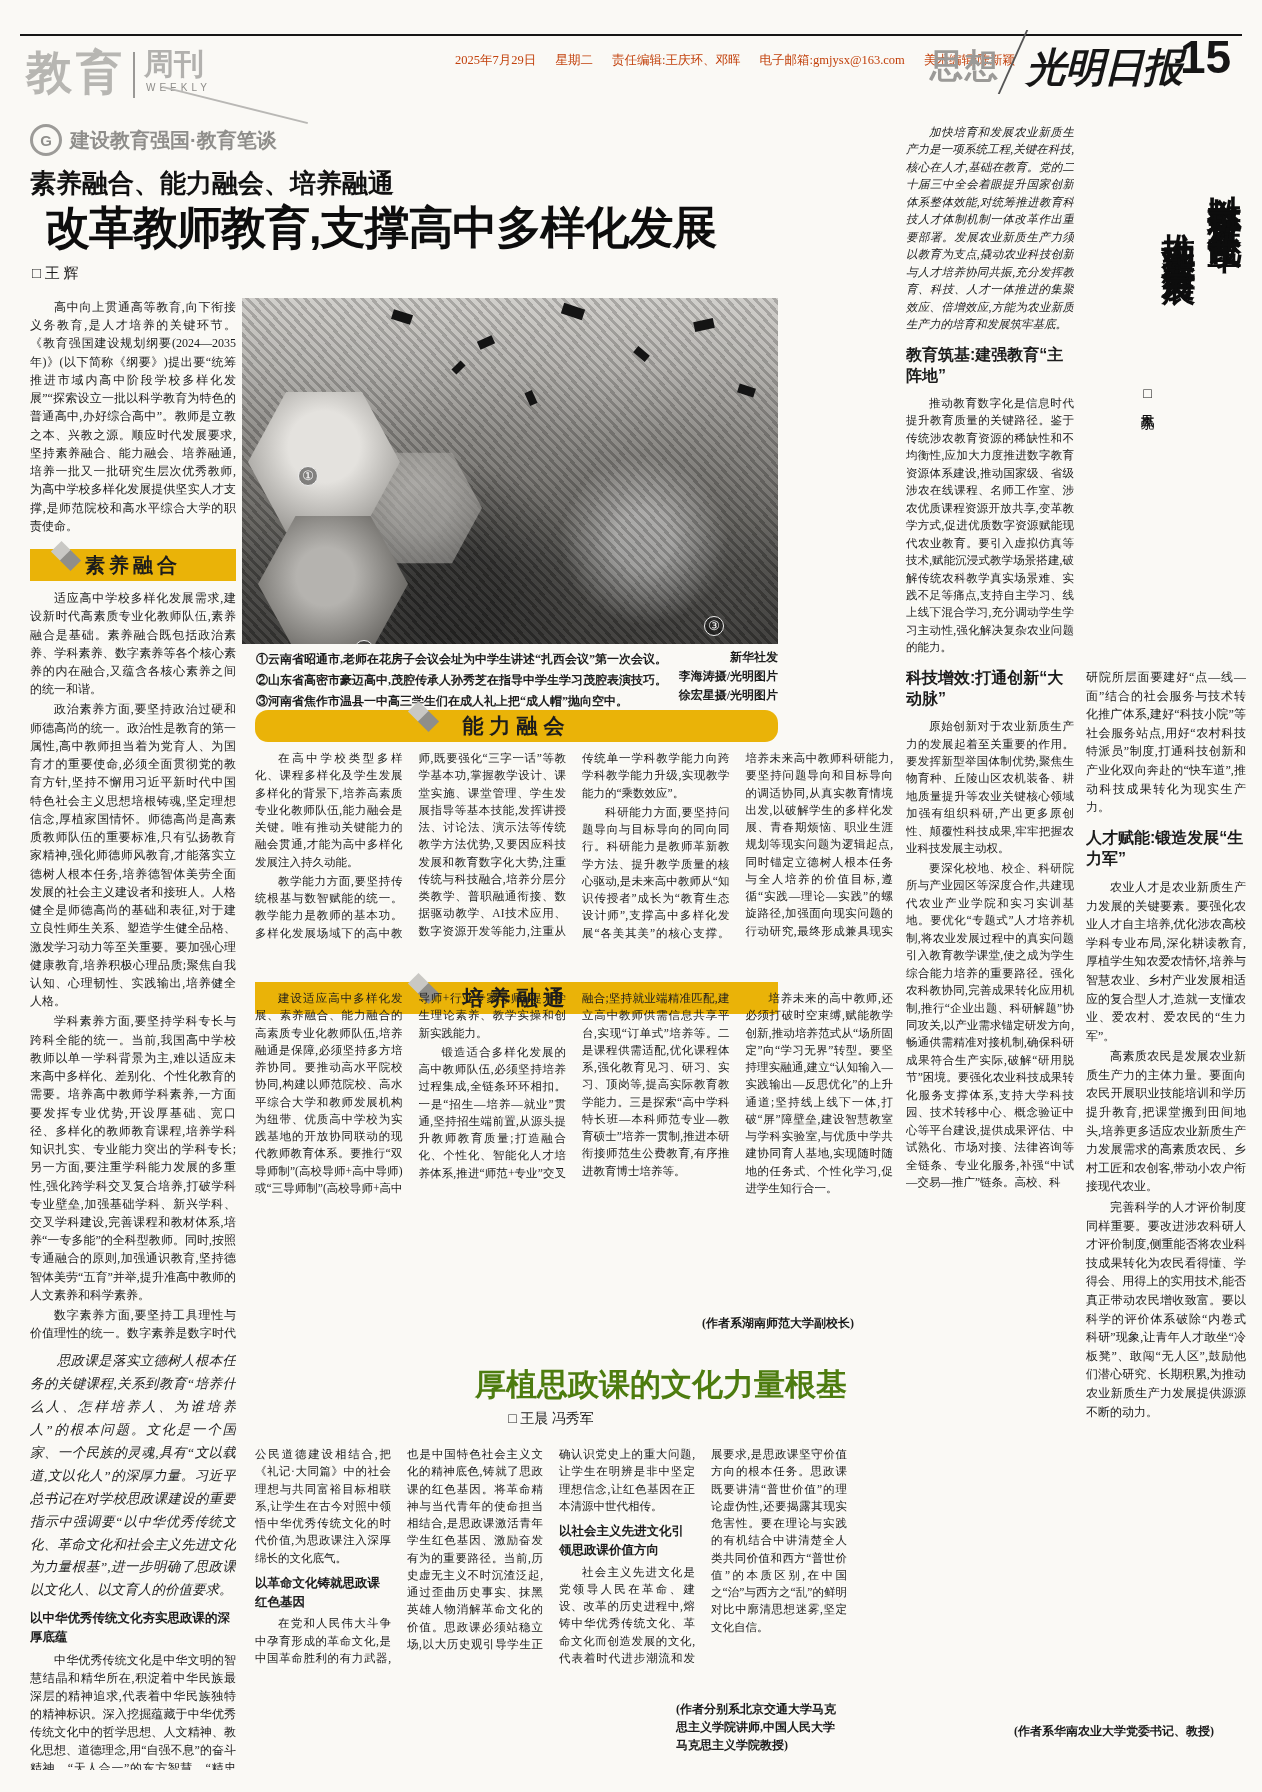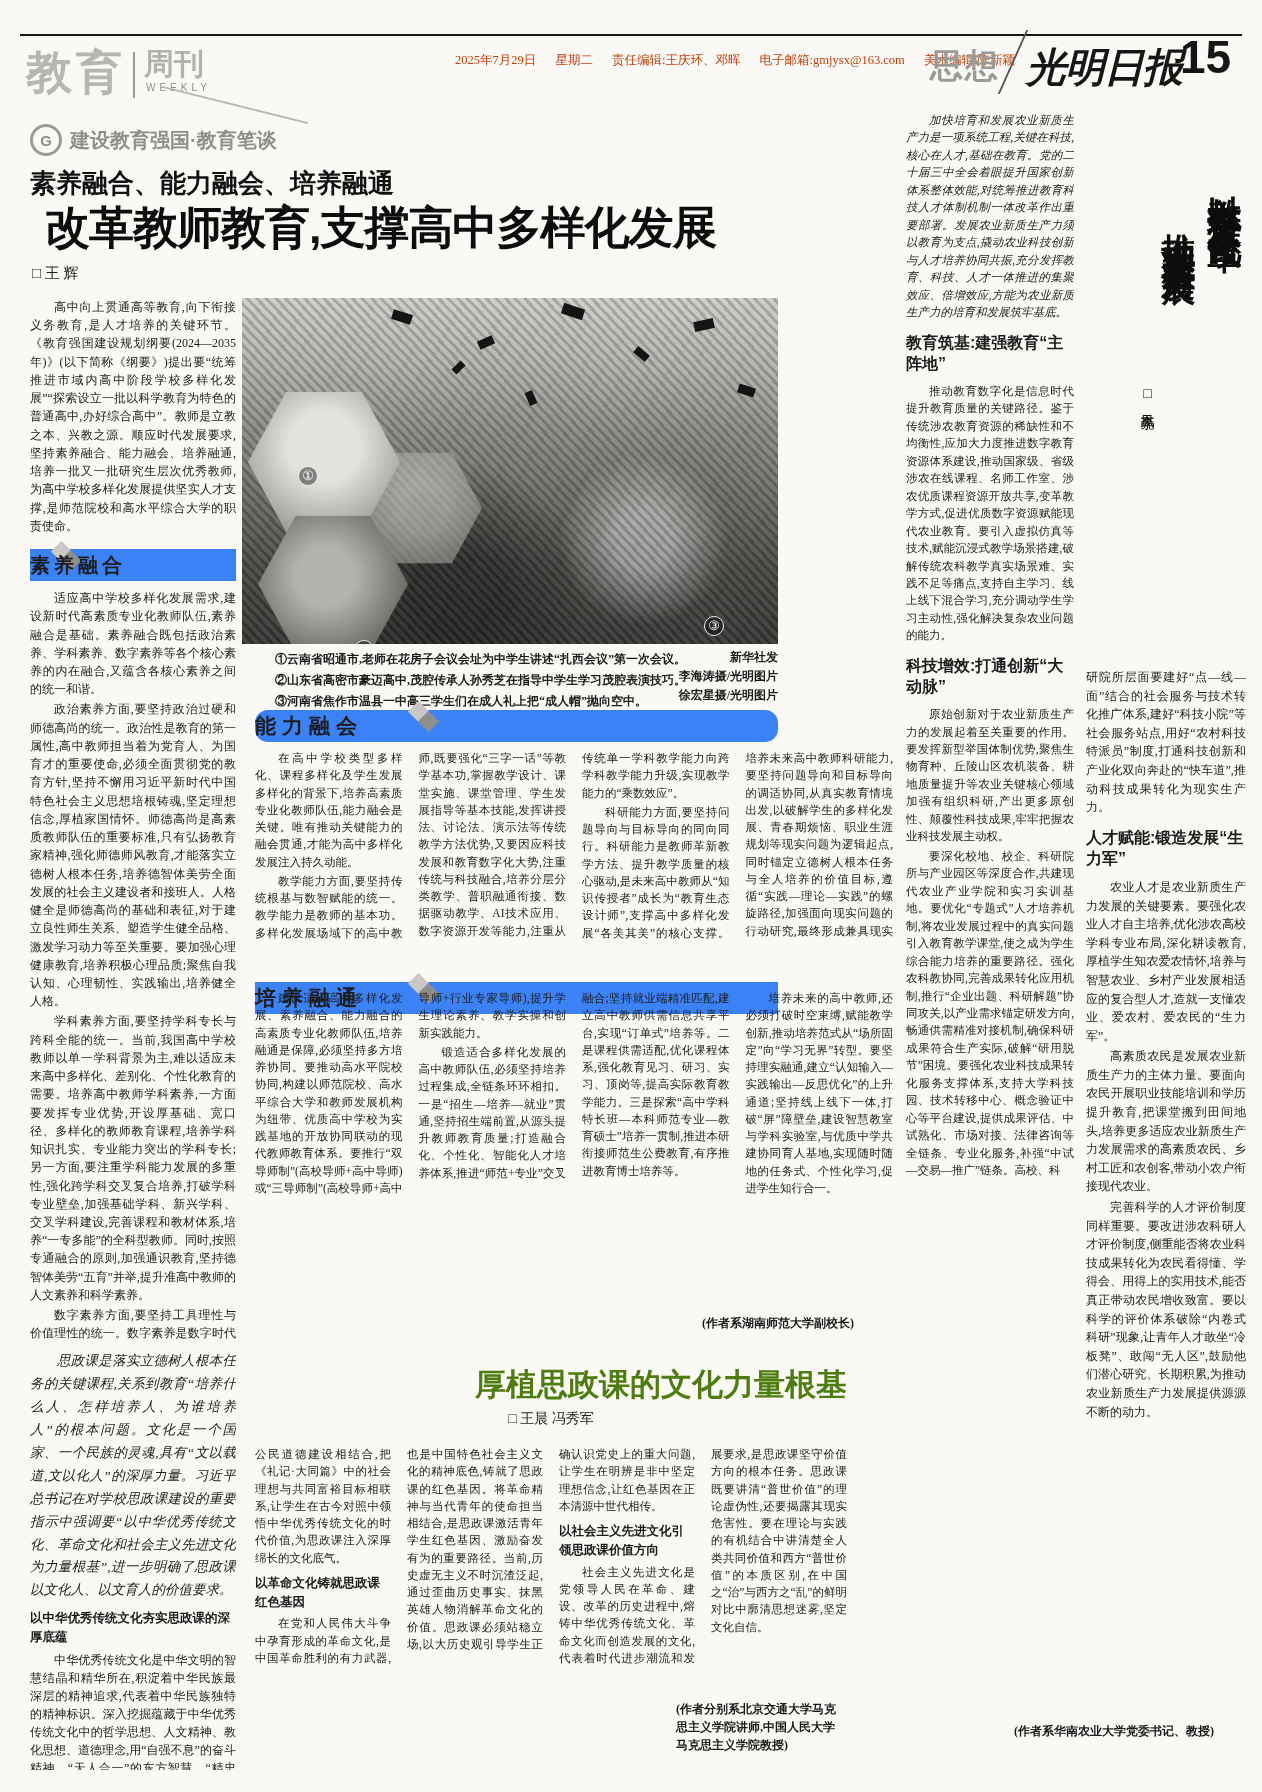--- a/index.html
+++ b/index.html
@@ -32,21 +32,21 @@
           font-size:20px;color:#8f8e8b;}
   .glogo{width:26px;height:26px;border:3px solid #9c9b98;border-radius:50%;color:#8f8e8b;
          font-size:15px;font-weight:900;display:flex;align-items:center;justify-content:center;}
   .standfirst{left:30px;top:166px;font-family:"Liberation Sans","DejaVu Sans",sans-serif;
               font-weight:700;font-size:26px;color:#111;}
   .headline{left:45px;top:198px;width:720px;font-family:"Liberation Sans","DejaVu Sans",sans-serif;
             font-weight:900;font-size:45px;letter-spacing:-1px;color:#0d0d0d;}
   .byline{left:32px;top:264px;font-size:15px;}
   .leftcol{left:30px;top:298px;width:206px;height:1042px;overflow:hidden;
            font-size:12px;line-height:1.52;}
-  .dhead{position:relative;background:#3b82f6;
+  .dhead{position:relative;background:#eab308;text-align:center;
          font-family:"Liberation Sans","DejaVu Sans",sans-serif;font-weight:700;}
   .dhead .t{position:relative;z-index:2;}
   .d1,.d2{position:absolute;width:15px;height:15px;transform:rotate(45deg);}
   .d1{background:#c9c8c4;}
   .d2{background:#8f8e8a;}
   .lc-head{height:32px;line-height:32px;font-size:20px;letter-spacing:4px;margin:14px 0 8px;}
   .lc-head .d1{left:24px;top:-5px;} .lc-head .d2{left:33px;top:4px;}
   .mid-head{height:32px;line-height:32px;font-size:21px;letter-spacing:6px;}
   .mid-head .d1{left:156px;top:-6px;} .mid-head .d2{left:166px;top:4px;}
   .cols4{column-count:4;column-gap:16px;font-size:11.5px;line-height:1.5;overflow:hidden;}
@@ -62,41 +62,41 @@
   .hex1{left:6px;top:88px;width:152px;height:152px;
         background:radial-gradient(circle at 50% 40%,#e4e2de 0 30%,#a8a6a2 70%,#7c7a76 100%);}
   .hex2{left:16px;top:212px;width:150px;height:148px;
         background:radial-gradient(circle at 45% 45%,#b5b3af 0 25%,#6f6d69 70%,#504f4c 100%);}
   .hex3{left:120px;top:150px;width:120px;height:120px;opacity:.55;
         background:radial-gradient(circle at 50% 50%,#d8d6d2 0 30%,#8a8884 100%);}
   .cap{position:absolute;background:#141414;transform:rotate(18deg);}
   .badge{position:absolute;width:18px;height:18px;border-radius:50%;color:#fff;font-size:13px;
          line-height:18px;text-align:center;background:rgba(10,10,10,.45);border:1px solid #eee;}
   .captions{left:256px;top:650px;width:430px;font-size:12px;line-height:1.6;font-weight:600;}
-  .captions p{text-indent:0;margin-left:19px;}
+  .captions p{text-indent:0;}
   .credits{left:650px;top:648px;width:128px;font-size:12px;font-weight:700;text-align:right;line-height:1.6;}
   
   .nh-head{left:255px;top:710px;width:523px;border-radius:13px;}
   .nh-body{left:255px;top:750px;width:638px;height:192px;}
   .py-head{left:255px;top:950px;width:523px;}
   .py-body{left:255px;top:990px;width:638px;height:344px;}
   .lead-attrib{left:664px;top:1314px;width:228px;text-align:center;}
   
   .sz-col1{left:30px;top:1350px;width:206px;height:420px;overflow:hidden;font-size:12px;line-height:1.5;}
   .sz-intro{font-size:13.5px;line-height:1.7;font-style:oblique;}
   .szh{font-family:"Liberation Sans","DejaVu Sans",sans-serif;font-weight:700;font-size:12.5px;
        text-indent:0;margin:7px 0 4px;break-inside:avoid;}
   .sz-head{left:255px;top:1364px;width:592px;text-align:right;font-family:"Liberation Sans","DejaVu Sans",sans-serif;
            font-weight:900;font-size:31px;color:#4d7c0f;}
   .sz-byline{left:255px;top:1410px;width:592px;text-align:center;font-size:14px;}
   .sz-body{left:255px;top:1446px;width:592px;height:330px;}
   .sz-attrib{left:676px;top:1700px;width:170px;text-align:left;}
   
   .kai{font-style:oblique;}
-  .ag-colA{left:906px;top:112px;width:168px;height:1574px;overflow:hidden;font-size:11.5px;line-height:1.52;}
+  .ag-colA{left:906px;top:124px;width:168px;height:1574px;overflow:hidden;font-size:11.5px;line-height:1.52;}
   .ag-colB{left:1086px;top:668px;width:160px;height:1036px;overflow:hidden;font-size:12px;line-height:1.55;}
   .agh{font-family:"Liberation Sans","DejaVu Sans",sans-serif;font-weight:800;font-size:16px;
        line-height:1.35;text-indent:0;margin:10px 0 8px;}
   .ag-vhead{left:1090px;top:168px;width:158px;height:492px;writing-mode:vertical-rl;
             font-family:"Liberation Sans","DejaVu Sans",sans-serif;color:#0d0d0d;}
   .ag-vhead .l1{font-weight:900;font-size:34px;letter-spacing:4px;}
   .ag-vhead .l2{font-weight:900;font-size:34px;letter-spacing:4px;padding-top:38px;}
   .ag-vhead .by{font-size:14px;font-weight:400;padding-top:218px;margin-left:10px;
                 font-family:"Liberation Serif","DejaVu Serif",serif;}
   .ag-attrib{left:1014px;top:1722px;width:200px;text-align:left;}

